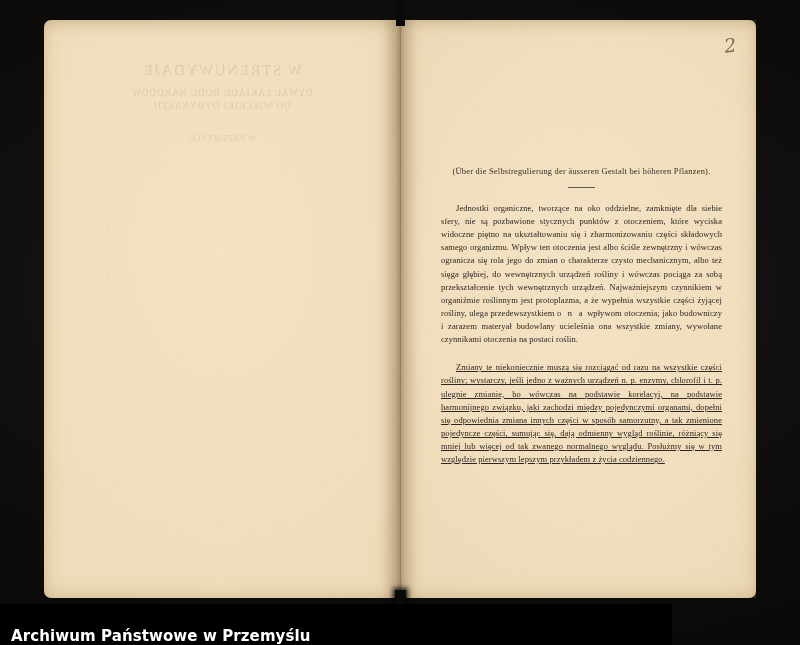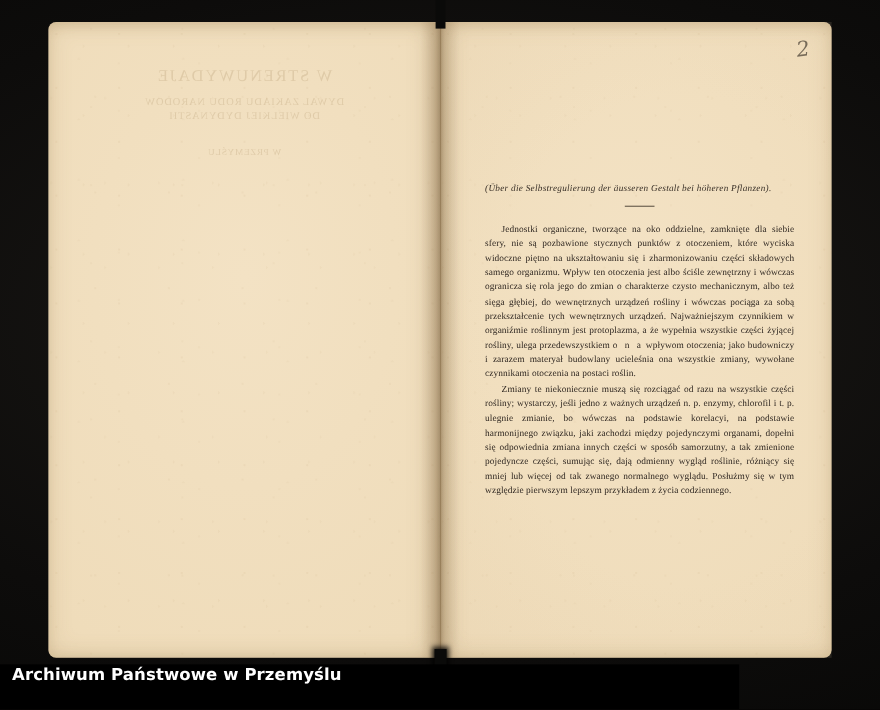--- a/index.html
+++ b/index.html
@@ -163,24 +163,23 @@
     line-height: 1.46;
     text-align: center;
     letter-spacing: .55px;
     color: #2a231d;
     margin: 0;
   }
   .subtitle {
     margin: 9px 0 0 0;
     font-size: 8.4px;
     line-height: 1.42;
-    text-align: left;
+    text-align: center;
     letter-spacing: .25px;
     color: #362d25;
-    font-style: italic;
   }
   .rule {
     width: 27px;
     height: 1px;
     background: #4a3f33;
     margin: 9px auto 0 auto;
     opacity: .85;
   }
 
   .para {
@@ -188,21 +187,21 @@
     font-size: 8.5px;
     line-height: 1.545;
     text-align: justify;
     text-justify: inter-word;
     letter-spacing: .07px;
     color: #2e2620;
     text-indent: 15px;
     hyphens: manual;
   }
   .para.first { margin-top: 14px; }
-  .para.second { margin-top: 1px; }
+  .para.second { margin-top: 15px; text-decoration: underline; }
 
   .spaced {
     letter-spacing: 2.1px;
     margin-top: 16px;
   }
 
   
   .ink-fade {
     position: absolute;
     inset: 0;
@@ -223,21 +222,21 @@
 
   
   .watermark {
     position: absolute;
     left: 0;
     bottom: 0;
     width: 672px;
     height: 41px;
     background: #000;
     display: flex;
-    align-items: flex-start;
+    align-items: flex-end;
   }
   .watermark span {
     font-family: "DejaVu Sans", sans-serif;
     font-size: 15px;
     font-weight: 700;
     color: #ffffff;
     padding-left: 11px;
     letter-spacing: .1px;
   }
 </style>

